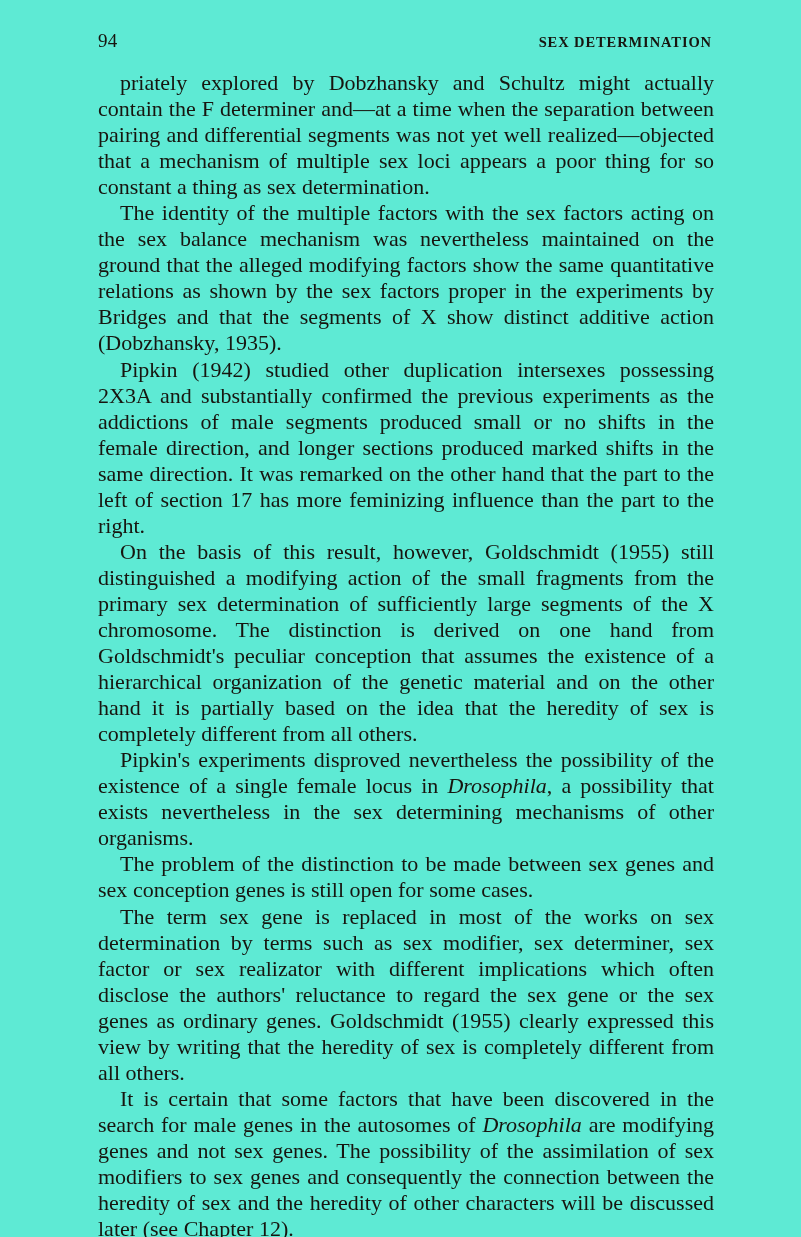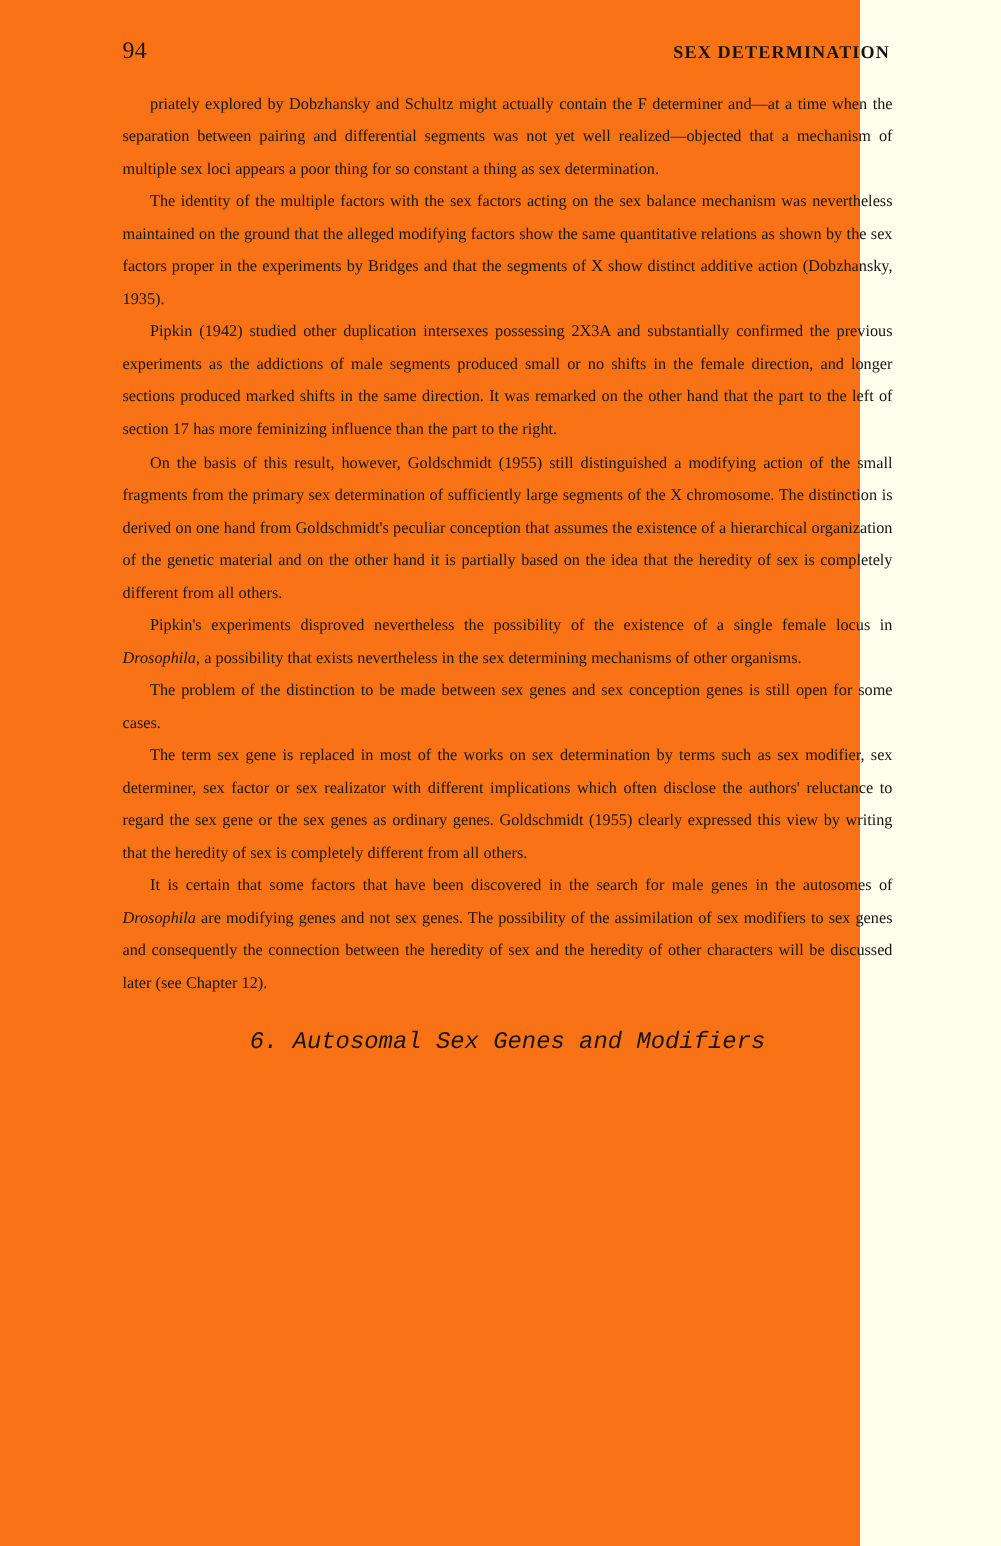--- a/index.html
+++ b/index.html
@@ -10,24 +10,24 @@
   body {
     width: 801px;
     height: 1237px;
     background: #fffdec;
     font-family: "Liberation Serif", "DejaVu Serif", serif;
     color: #17150f;
     overflow: hidden;
   }
   .page {
     position: relative;
-    width: 688px;
+    width: 801px;
     height: 1237px;
     box-sizing: border-box;
-    background: #f97316;
+    background: #5eead4;
   }
   
   .running-head {
     position: absolute;
     top: 30px;
     left: 98px;
     width: 614px;
     height: 22px;
   }
   .folio {
@@ -52,21 +52,21 @@
   }
   
   .textblock {
     position: absolute;
     left: 98px;
     top: 70px;
     width: 616px;
   }
   p.para {
     margin: 0;
-    font-size: 13px;
+    font-size: 22px;
     line-height: 26.05px;
     text-align: justify;
     text-indent: 22px;
     -webkit-hyphens: none;
     hyphens: none;
     word-spacing: 0.1px;
   }
   h2.section-head {
     margin: 4px;
     padding-top: 17px;

